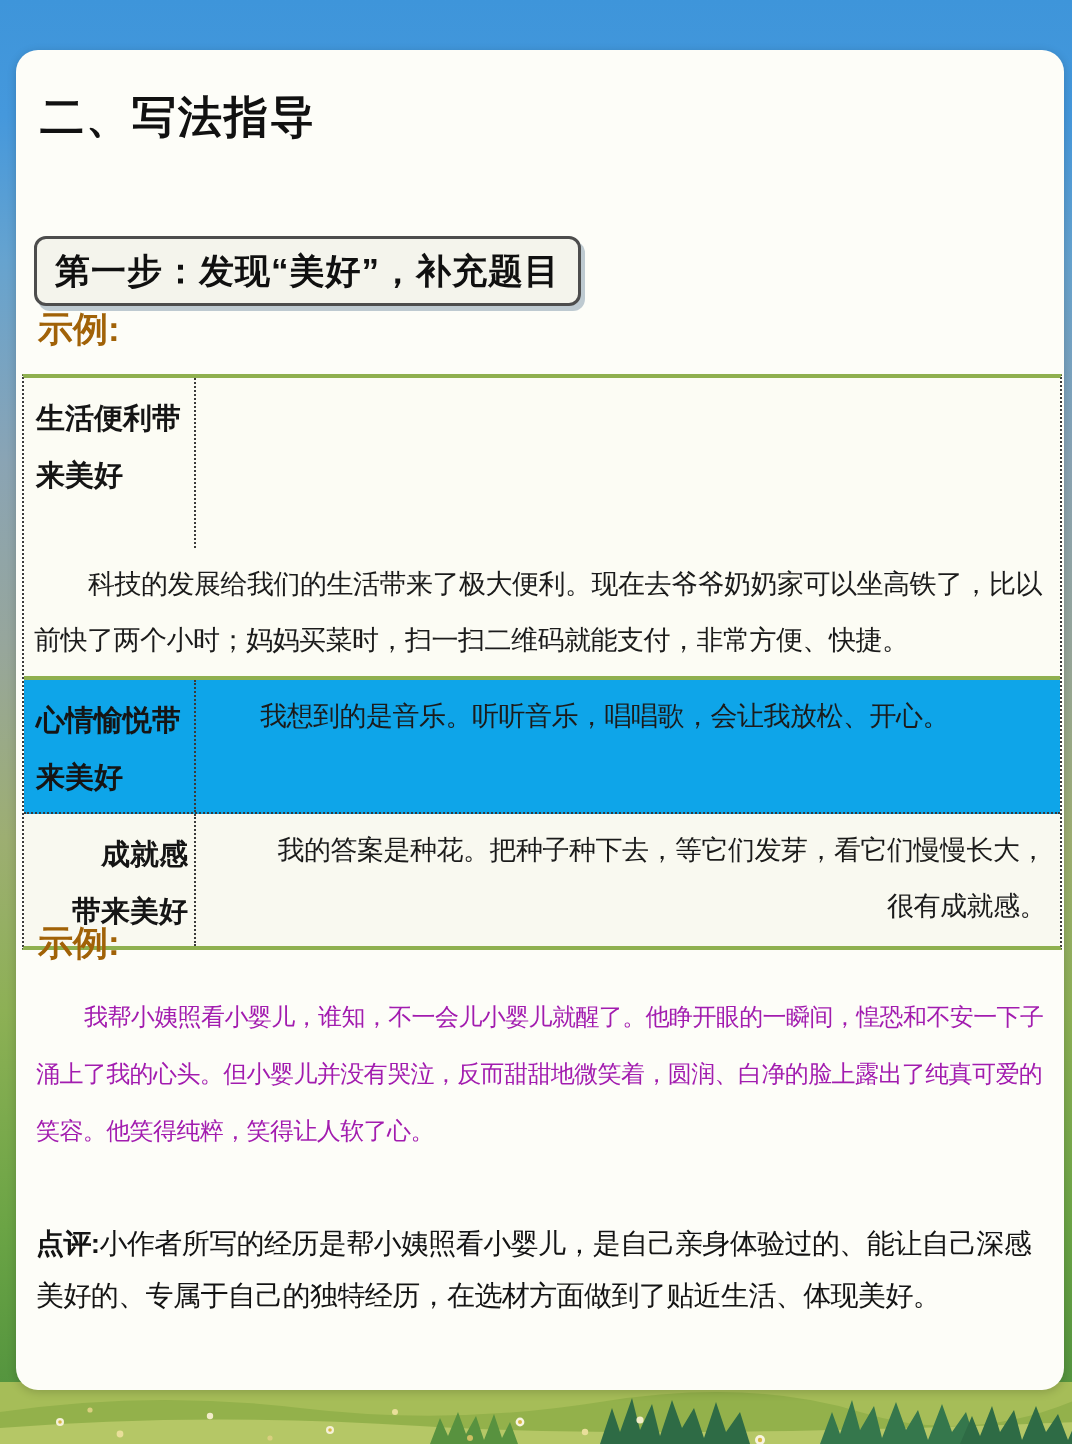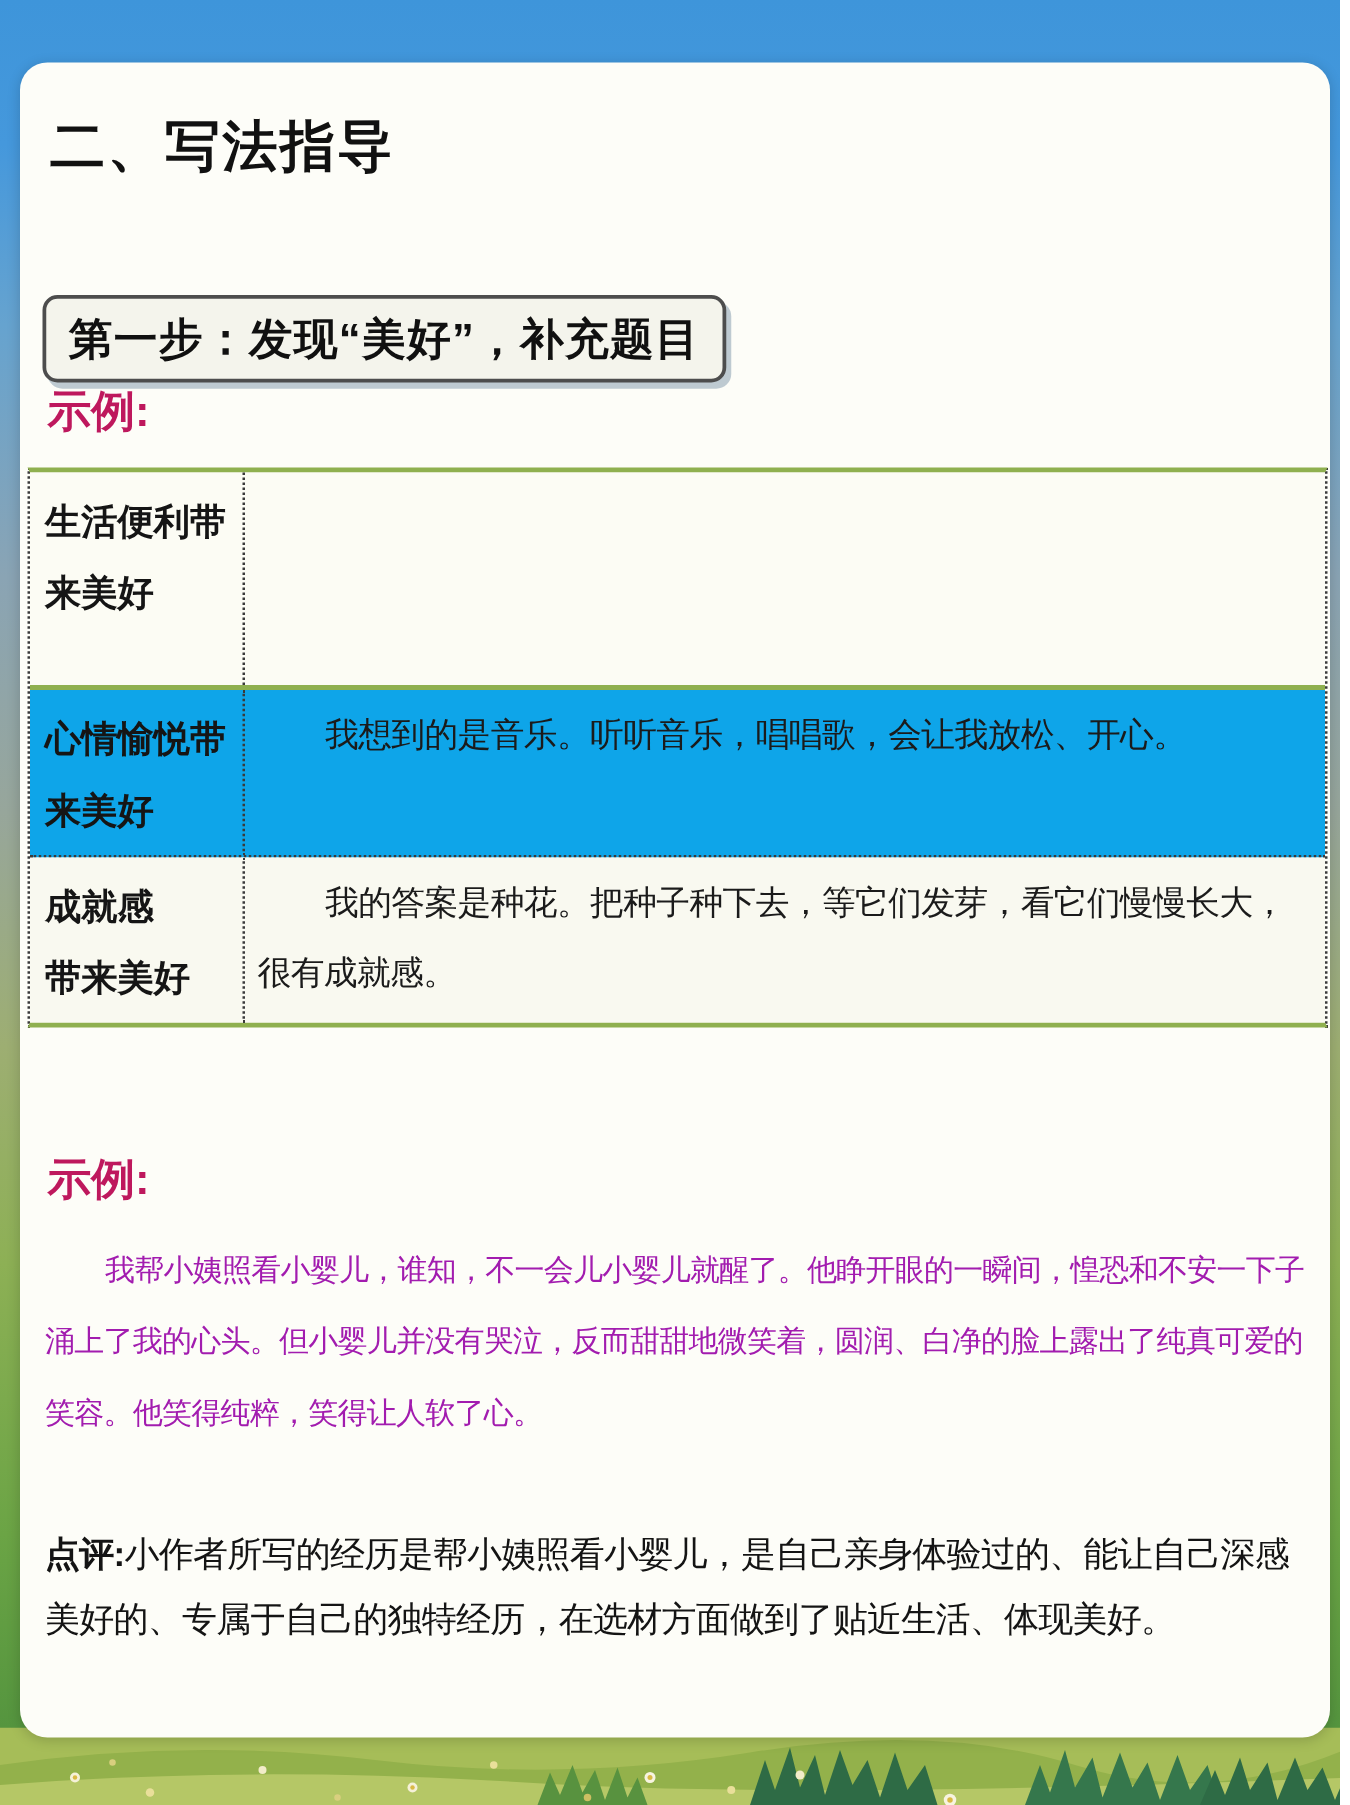--- a/index.html
+++ b/index.html
@@ -21,33 +21,33 @@
     position:absolute;left:18px;height:64px;
     background:#f4f4ec;border:3px solid #4d4d4d;border-radius:12px;
     box-shadow:4px 5px 0 rgba(148,168,184,.6);
     display:flex;align-items:center;padding:0 18px;
     font-size:35px;font-weight:700;color:#101010;letter-spacing:1px;white-space:nowrap;margin-top:38px;
   }
   .step-box.one{top:148px;}
   .step-box.two{top:762px;}
   .example-label{
     position:absolute;left:22px;margin:0;
-    font-size:35px;font-weight:700;color:#be185d;
+    font-size:35px;font-weight:700;color:#a16207;
   }
   .example-label.one{top:256px;}
   .example-label.two{top:870px;}
   .guide-table{
     position:absolute;left:6px;top:324px;width:1036px;
     border-top:4px solid #8fb04f;border-bottom:4px solid #8fb04f;
     border-left:2px dotted #3a3a3a;border-right:2px dotted #3a3a3a;
   }
   .t-row{display:flex;min-height:114px;}
   .t-row.r1{background:#fcfcf4;border-bottom:4px solid #8fb04f;flex-direction:column;}
   .t-row.r2{background:#0ea5e9;border-bottom:2px dotted #3a3a3a;}
-  .t-row.r3{background:#f9f9f0;}
+  .t-row.r3{background:#f9f9f0;text-align:right;}
   .t-topic{
     width:152px;flex:0 0 152px;border-right:2px dotted #3a3a3a;
     font-size:29px;font-weight:700;color:#151515;
     padding:12px 6px 6px 12px;line-height:57px;white-space:pre-line;
   }
   .t-content{
     flex:1;font-size:27px;color:#1b1b1b;padding:8px 14px 8px 10px;
     line-height:56px;text-indent:2em;letter-spacing:-0.5px;
   }
   .body-paragraph{
@@ -97,20 +97,21 @@
     <h1 class="section-title">二、写法指导</h1>
 
     <div class="step-box one">第一步：发现“美好”，补充题目</div>
 
     <p class="example-label one">示例:</p>
 
     <div class="guide-table">
       <div class="t-row r1">
         <div class="t-topic">生活便利带
 来美好</div>
+        <div class="t-content">科技的发展给我们的生活带来了极大便利。现在去爷爷奶奶家可以坐高铁了，比以前快了两个小时；妈妈买菜时，扫一扫二维码就能支付，非常方便、快捷。</div>
       </div>
       <div class="t-row r2">
         <div class="t-topic">心情愉悦带
 来美好</div>
         <div class="t-content">我想到的是音乐。听听音乐，唱唱歌，会让我放松、开心。</div>
       </div>
       <div class="t-row r3">
         <div class="t-topic">成就感
 带来美好</div>
         <div class="t-content">我的答案是种花。把种子种下去，等它们发芽，看它们慢慢长大，很有成就感。</div>

